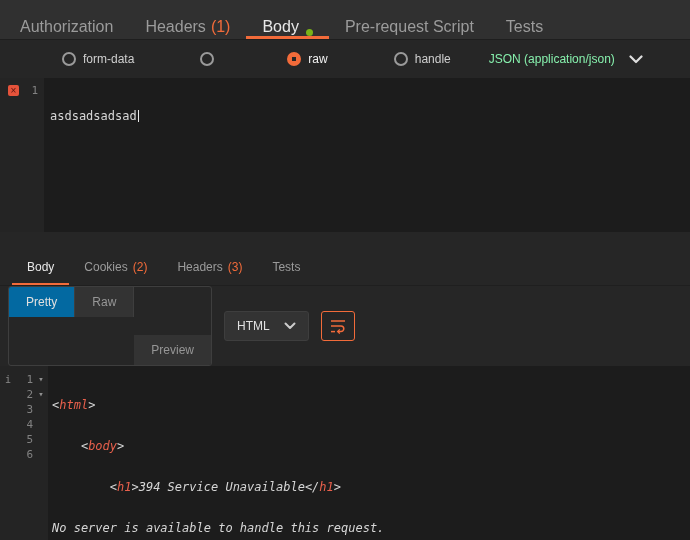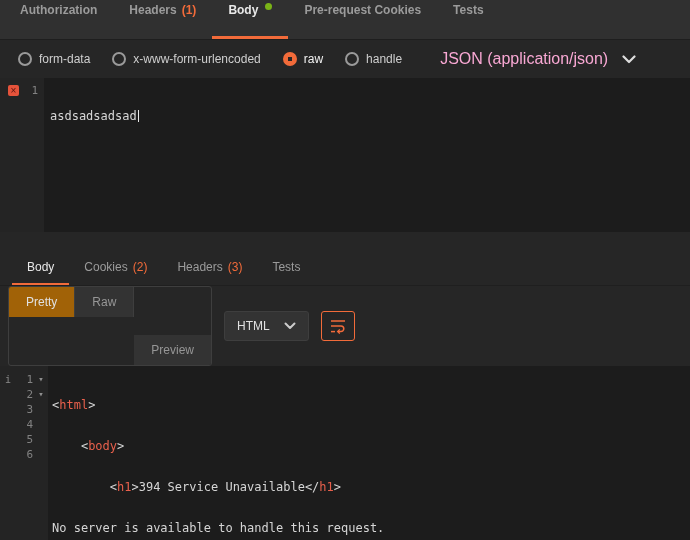--- a/index.html
+++ b/index.html
@@ -3,34 +3,34 @@
 <meta charset="utf-8">
 <style>
   * { margin:0; padding:0; box-sizing:border-box; }
   html,body { width:690px; height:540px; overflow:hidden; }
   body { font-family:"Liberation Sans", sans-serif; background:#262626; }
 
   .app { width:690px; height:540px; display:flex; flex-direction:column; background:#262626; }
 
   
   .req-tabs { flex:0 0 40px; background:#303030; display:flex; align-items:stretch; padding-left:4px; border-bottom:1px solid #1e1e1e; }
-  .req-tab { display:flex; align-items:flex-start; padding:0 16px; font-size:12px; color:#9b9b9b; cursor:pointer; border-bottom:3px solid transparent; padding-top:3px;font-weight:bold; }
+  .req-tab { display:flex; align-items:flex-end; padding:0 16px; font-size:16px; color:#9b9b9b; cursor:pointer; border-bottom:3px solid transparent; padding-top:3px; }
   .req-tab.active { color:#e8e8e8; border-bottom-color:#f26b3a; }
   .tab-count { color:#f26b3a; margin-left:5px; }
   .green-dot { width:7px; height:7px; border-radius:50%; background:#7ab317; margin-left:7px; }
 
   
   .body-type-row { flex:0 0 38px; display:flex; align-items:center; padding:0 18px; }
-  .radio-opt { display:flex; align-items:flex-end; margin-right:22px; cursor:pointer; }
+  .radio-opt { display:flex; align-items:flex-start; margin-right:22px; cursor:pointer;margin-left:44px; }
   .radio { width:14px; height:14px; border-radius:50%; border:2px solid #9a9a9a; background:#262626; margin-right:7px; flex:0 0 auto; }
   .radio.sel { border-color:#f26b3a; background:radial-gradient(circle, #262626 0 2.5px, #f26b3a 2.5px); }
   .radio-label { font-size:12px; color:#cfcfcf; }
   .radio-opt.sel .radio-label { color:#f2f2f2; }
   .content-type { display:flex; align-items:center; margin-left:16px; cursor:pointer; }
-  .content-type-value { font-size:16px; color:#f9a8d4; }
+  .content-type-value { font-size:12px; color:#86efac; }
   .content-type svg { margin-left:14px; }
 
   
   .editor { font-family:"DejaVu Sans Mono", monospace; font-size:12px; line-height:15px; display:flex; }
   .code-row { height:15px; white-space:pre; padding-left:6px;margin-top:26px; }
   .plain { color:#d6d6d6; }
   .tag { color:#e8604c; }
   .cursor { display:inline-block; width:1px; height:12px; background:#e8e8e8; margin-left:1px; vertical-align:-2px; }
   .gutter-row { display:flex; align-items:center; height:15px; }
   .g-num { flex:1; text-align:right; color:#828282; font-size:11px; padding-right:6px; }
@@ -44,29 +44,29 @@
   
   .resp-section { flex:1; display:flex; flex-direction:column; margin-top:16px; min-height:0; }
   .resp-tabs { flex:0 0 38px; display:flex; align-items:stretch; padding-left:12px; border-bottom:1px solid #1f1f1f; }
   .resp-tab { display:flex; align-items:center; padding:0 15px; font-size:12px; color:#9b9b9b; cursor:pointer; border-bottom:2px solid transparent; padding-top:2px; }
   .resp-tab.active { color:#e8e8e8; border-bottom-color:#f26b3a; }
 
   .resp-toolbar { flex:0 0 48px; display:flex; align-items:center; padding:0 8px; }
   .seg-group { display:flex; border:1px solid #3e3e3e; border-radius:3px; overflow:hidden; }
   .seg { height:30px; padding:0 17px; background:#333333; color:#969696; font-size:12px; border:none; border-right:1px solid #3e3e3e; cursor:pointer; font-family:"Liberation Sans",sans-serif; }
   .seg:last-child { border-right:none;margin-top:48px; }
-  .seg.active { background:#a16207; color:#e0e0e0; }
+  .seg.active { background:#0369a1; color:#e0e0e0; }
   .format-select { height:30px; margin-left:12px; padding:0 12px; background:#333333; border:1px solid #3e3e3e; border-radius:3px; display:flex; align-items:center; cursor:pointer; }
   .format-value { font-size:12px; color:#e0e0e0; margin-right:14px; }
   .wrap-btn { width:34px; height:30px; margin-left:12px; background:transparent; border:1px solid #f26b3a; border-radius:3px; display:flex; align-items:center; justify-content:center; cursor:pointer; }
 
   
   .resp-editor { flex:1; background:#1c1c1c; min-height:0; }
   .resp-gutter { flex:0 0 48px; background:#242424; padding-top:6px; }
-  .resp-code { flex:1; padding-top:6px; }
+  .resp-code { flex:1; padding-top:6px;font-style:italic; }
   .g-info { width:16px; flex:0 0 16px; text-align:center; color:#8a8a8a; font-size:10px; }
   .g-fold { width:14px; flex:0 0 14px; text-align:center; color:#8f8f8f; font-size:9px; cursor:pointer; }
   .resp-gutter .g-num { padding-right:1px; }
   .resp-code .code-row { padding-left:4px; }
 </style>
 </head>
 <body>
 
 <div class="app">
 
@@ -76,35 +76,34 @@
     </div>
     <div class="req-tab">
       <span class="tab-label">Headers</span>
       <span class="tab-count">(1)</span>
     </div>
     <div class="req-tab active">
       <span class="tab-label">Body</span>
       <span class="green-dot"></span>
     </div>
     <div class="req-tab">
-      <span class="tab-label">Pre-request Cookies</span>
+      <span class="tab-label">Pre-request Script</span>
     </div>
     <div class="req-tab">
       <span class="tab-label">Tests</span>
     </div>
   </nav>
 
   <div class="body-type-row">
     <div class="radio-opt">
       <span class="radio"></span>
       <span class="radio-label">form-data</span>
     </div>
     <div class="radio-opt">
       <span class="radio"></span>
-      <span class="radio-label">x-www-form-urlencoded</span>
     </div>
     <div class="radio-opt sel">
       <span class="radio sel"></span>
       <span class="radio-label">raw</span>
     </div>
     <div class="radio-opt">
       <span class="radio"></span>
       <span class="radio-label">handle</span>
     </div>
     <div class="content-type">

